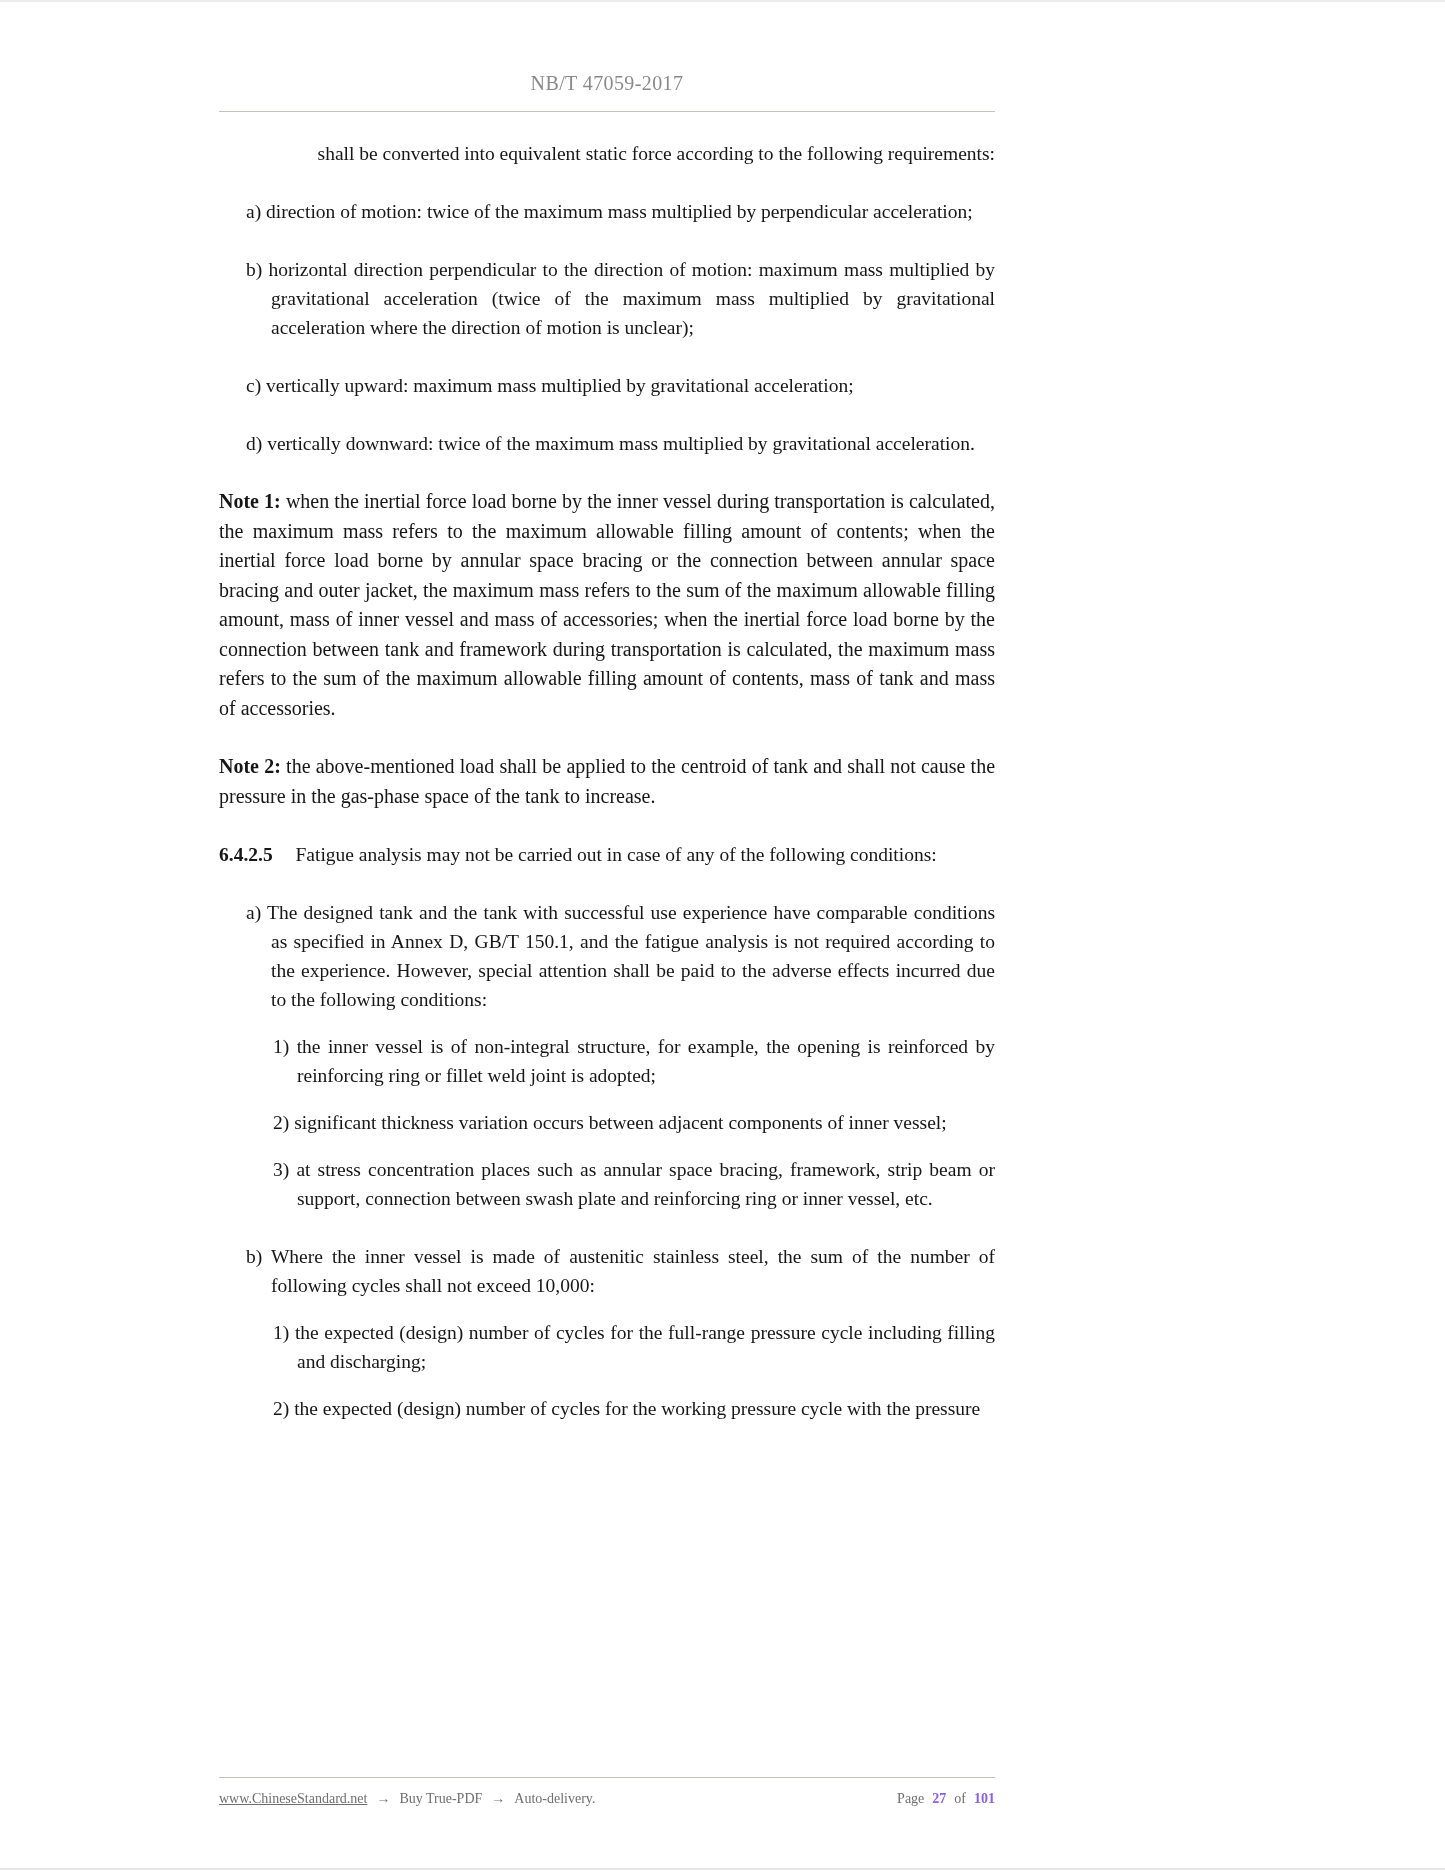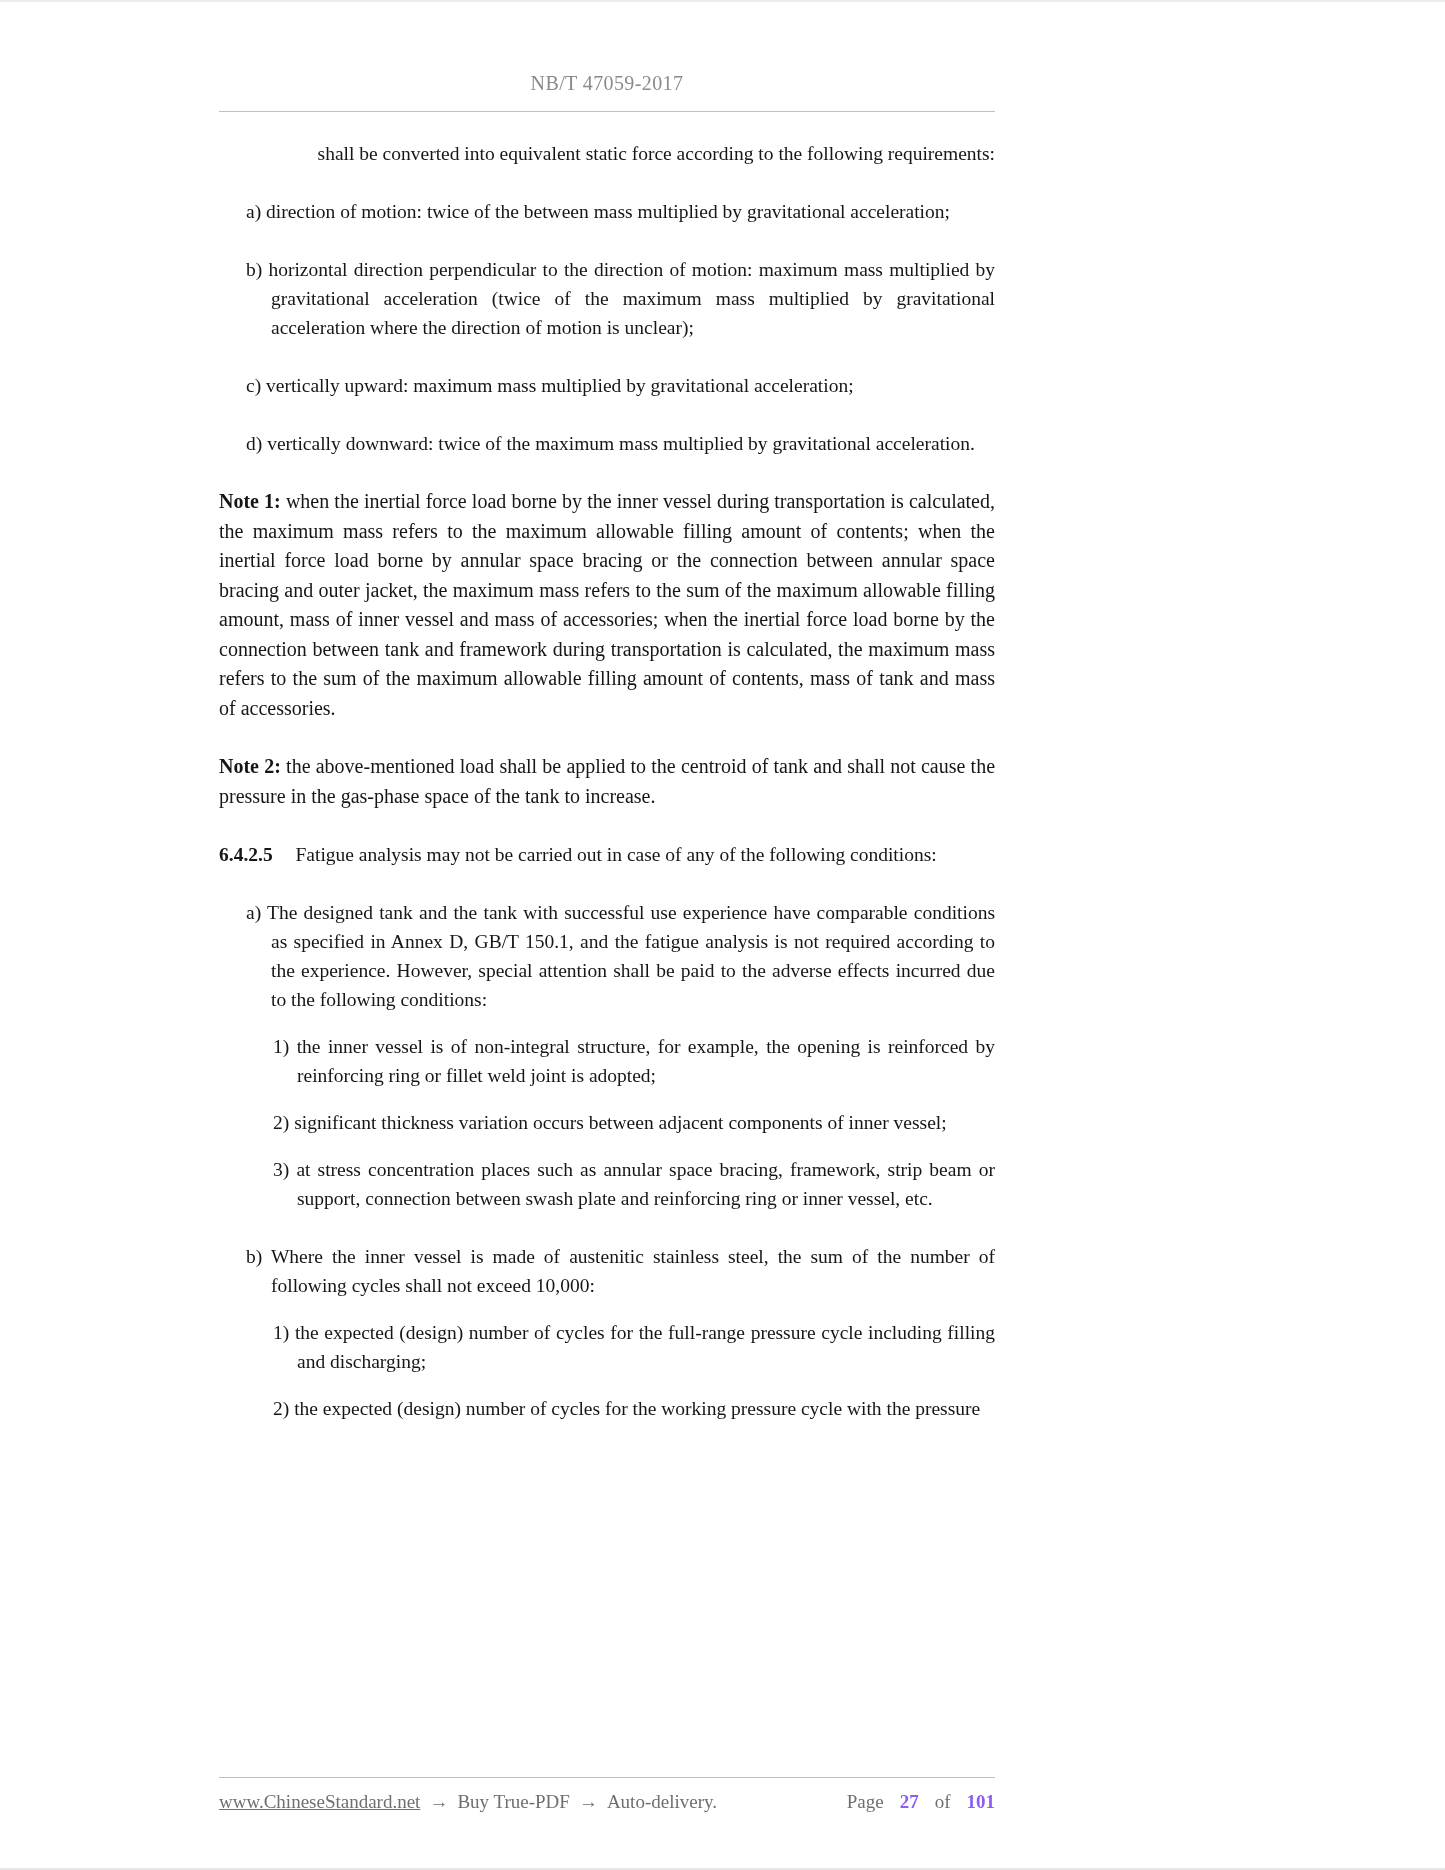--- a/index.html
+++ b/index.html
@@ -60,46 +60,46 @@
     position: absolute;
     left: 219px;
     top: 1775px;
     width: 776px;
   }
   .footer-row {
     display: flex;
     justify-content: space-between;
     align-items: flex-end;
     margin-top: 13px;
-    font-size: 19px;
+    font-size: 14px;
     color: #6f6f6f;
     font-family: "Liberation Serif", "DejaVu Serif", serif;
   }
   .footer-left { display: flex; gap: 9px; align-items: baseline; }
-  .footer-right { display: flex; gap: 16px; align-items: baseline; }
+  .footer-right { display: flex; gap: 8px; align-items: baseline; }
   .footer-link { color: #6f6f6f; text-decoration: underline; cursor: pointer; }
   .footer-right .page-num { font-weight: bold; color: #8b5cf6; }
 </style>
 </head>
 <body>
 
 <div class="page">
 
   <div class="column">
 
     <div class="header-title">NB/T 47059-2017</div>
     <hr class="header-rule">
 
     <div class="body-text">
 
       <p class="intro">shall be converted into equivalent static force according to the following requirements:</p>
 
       <p class="item1">
         <span>a)</span>
-        <span>direction of motion: twice of the between mass multiplied by gravitational acceleration;</span>
+        <span>direction of motion: twice of the maximum mass multiplied by perpendicular acceleration;</span>
       </p>
 
       <p class="item1">
         <span>b)</span>
         <span>horizontal direction perpendicular to the direction of motion: maximum mass multiplied by gravitational acceleration (twice of the maximum mass multiplied by gravitational acceleration where the direction of motion is unclear);</span>
       </p>
 
       <p class="item1">
         <span>c)</span>
         <span>vertically upward: maximum mass multiplied by gravitational acceleration;</span>

